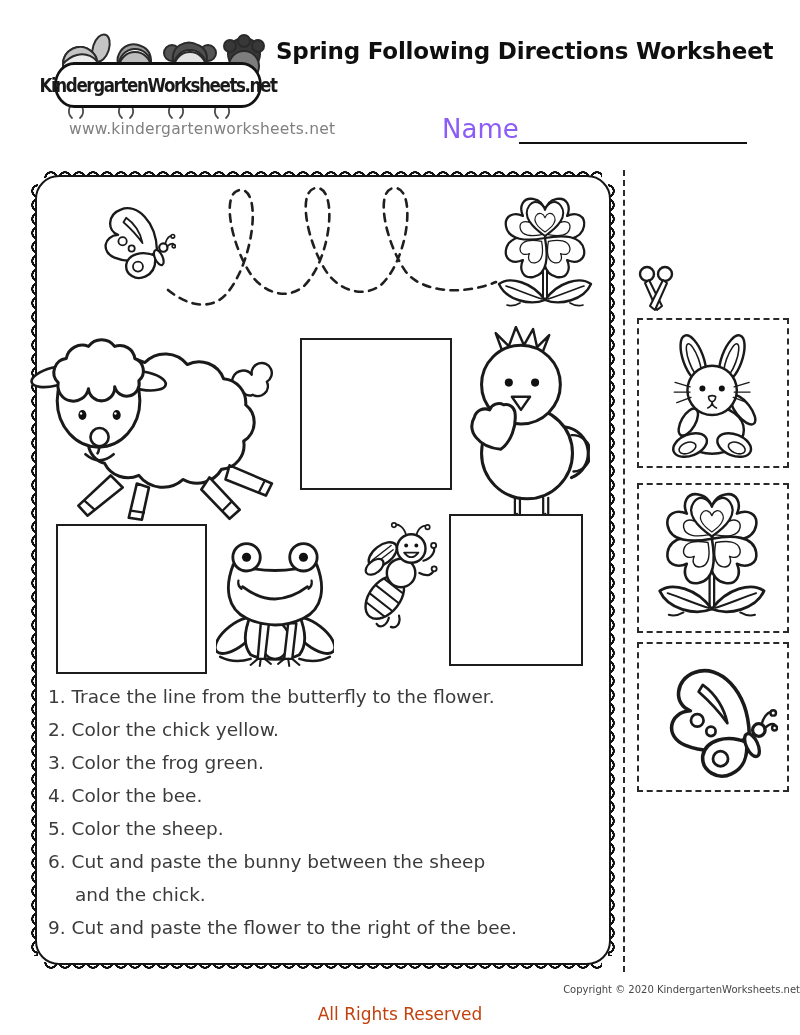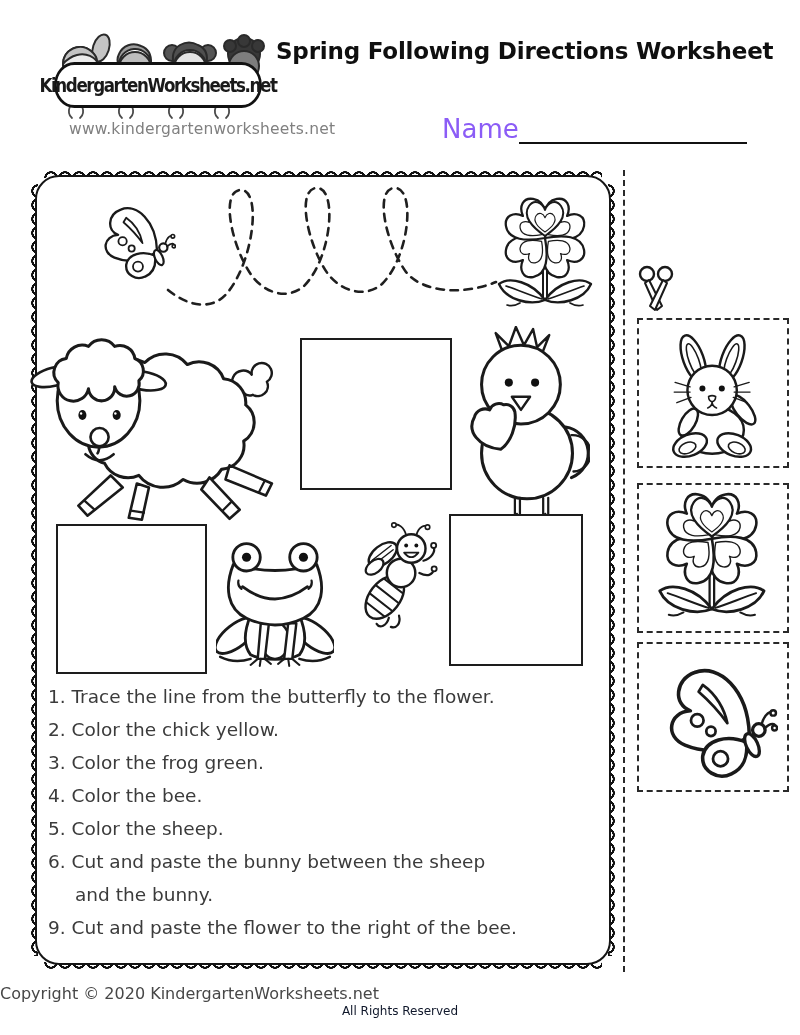--- a/index.html
+++ b/index.html
@@ -53,22 +53,22 @@
   
   .cut-line{left:623px;top:170px;height:802px;width:0;border-left:2.5px dashed #2a2a2a;}
   .cut-box{box-sizing:border-box;border:2.4px dashed #2a2a2a;background:#fff;
     display:flex;align-items:center;justify-content:center;}
   .cut-bunny{left:637px;top:318px;width:152px;height:150px;}
   .cut-flower{left:637px;top:483px;width:152px;height:150px;}
   .cut-butterfly{left:637px;top:642px;width:152px;height:150px;}
   .scissors{left:635px;top:264px;}
 
   
-  .footer1{left:0;top:984px;width:100%;text-align:left;font-size:16px;color:#474747;}
-  .footer2{left:0;top:1004px;width:100%;text-align:center;font-size:12px;color:#0f172a;}
+  .footer1{left:0;top:984px;width:100%;text-align:right;font-size:10px;color:#474747;}
+  .footer2{left:0;top:1004px;width:100%;text-align:center;font-size:17px;color:#c2410c;}
 </style>
 </head>
 <body>
 
 <svg width="0" height="0" style="position:absolute" aria-hidden="true">
   <defs>
     <g id="sym-butterfly" stroke="#1a1a1a" fill="#fff" stroke-linecap="round" stroke-linejoin="round">
       <path d="M74,60 C73,28 52,8 34,15 C20,20 18,38 31,43 C15,44 12,62 27,68 C44,75 64,72 74,60 Z" stroke-width="2.6"></path>
       <path d="M40,24 C50,31 56,42 58,52 C53,45 45,36 37,29 Z" stroke-width="2"></path>
       <circle cx="36" cy="50" r="4.6" stroke-width="2"></circle>
@@ -300,21 +300,21 @@
 
   <div class="abs paste-box box3"></div>
 
   <div class="abs instructions">
     <div class="ins">1. Trace the line from the butterfly to the flower.</div>
     <div class="ins">2. Color the chick yellow.</div>
     <div class="ins">3. Color the frog green.</div>
     <div class="ins">4. Color the bee.</div>
     <div class="ins">5. Color the sheep.</div>
     <div class="ins">6. Cut and paste the bunny between the sheep</div>
-    <div class="ins cont">and the bunny.</div>
+    <div class="ins cont">and the chick.</div>
     <div class="ins">9. Cut and paste the flower to the right of the bee.</div>
   </div>
 </div>
 
 <div class="abs cut-line"></div>
 
 <div class="abs scissors">
   <svg width="44" height="50" viewBox="0 0 44 50">
     <g stroke="#1a1a1a" fill="#fff" stroke-linejoin="round">
       <circle cx="12" cy="10" r="7" stroke-width="2.4"></circle>

